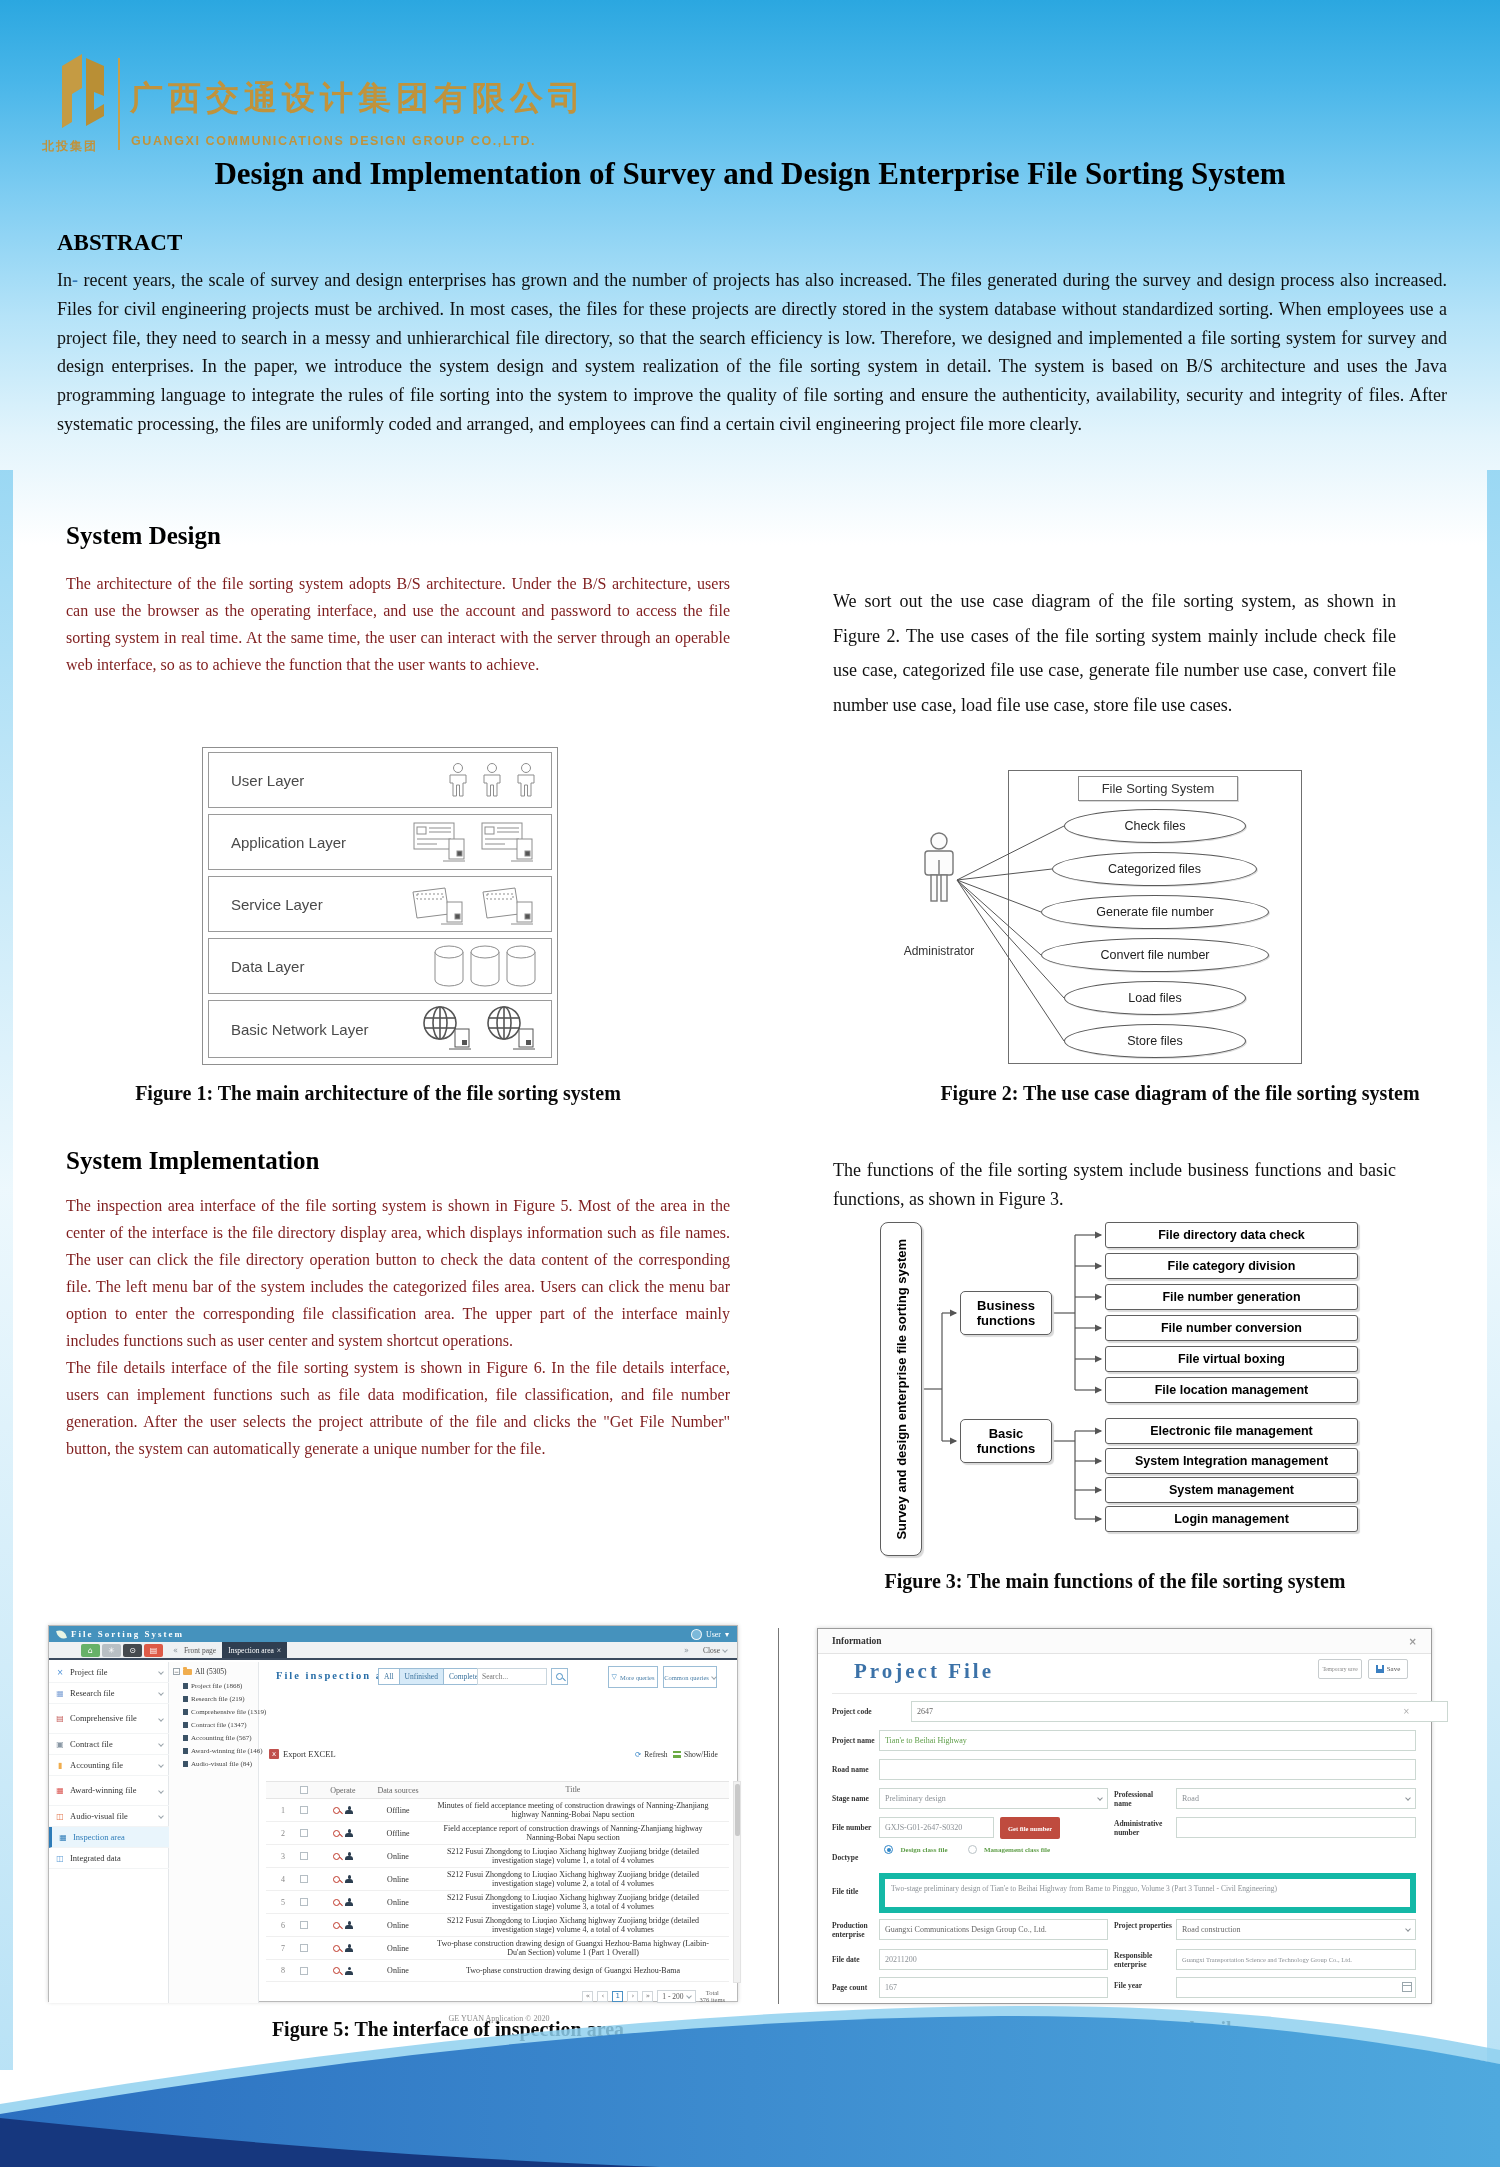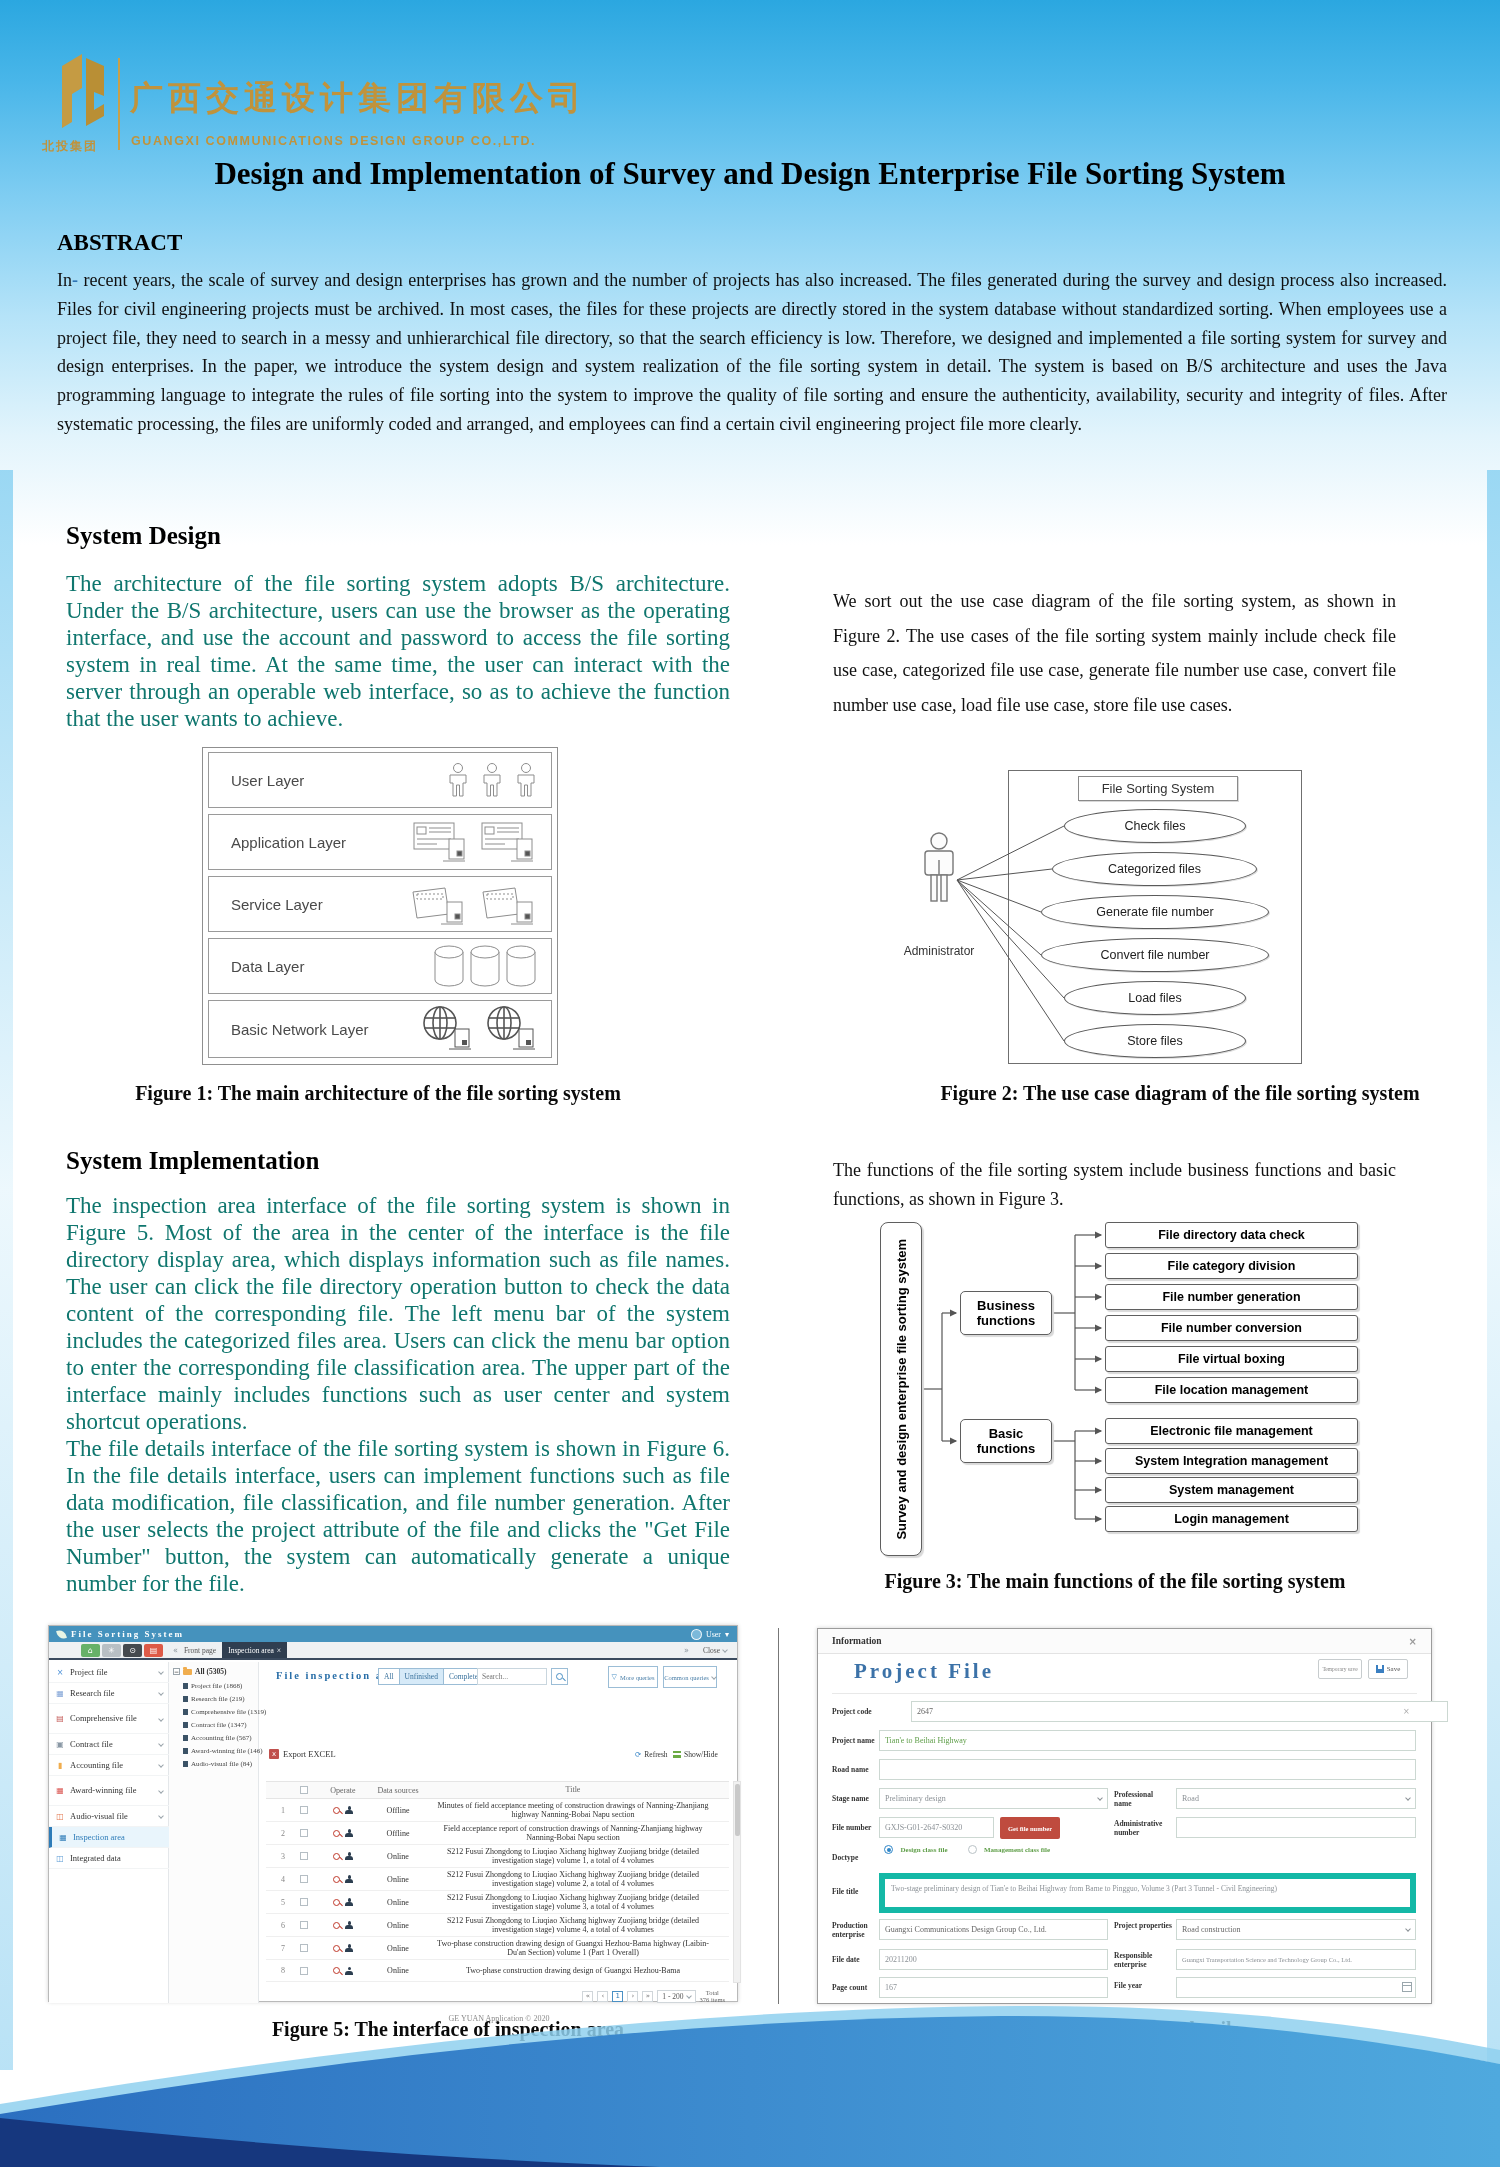--- a/index.html
+++ b/index.html
@@ -19,21 +19,21 @@
   .logo-en{left:91px;top:82px;font-size:12.5px;font-weight:bold;letter-spacing:1.6px;font-family:"Liberation Sans",sans-serif}
   .page-title{left:0;top:156px;width:1500px;text-align:center;font-size:31px;font-weight:bold;color:#000}
   
   .h-abs{left:57px;top:230px;font-size:23px;font-weight:bold;color:#000}
   .abstract{left:57px;top:266px;width:1390px;font-size:18px;line-height:28.8px;text-align:justify;color:#101010}
   .bluedash{color:#2e74b5;font-weight:bold}
   
   .h-sec{font-size:25px;font-weight:bold;color:#000}
   .col-l{left:66px;width:664px}
   .col-r{left:833px;width:563px}
-  .para{font-size:23px;line-height:27px;text-align:justify;color:#0f766e}
+  .para{font-size:16px;line-height:27px;text-align:justify;color:#7f1d1d}
   .para p{margin:0}
   .para-air{font-size:18px;line-height:34.5px;text-align:justify;color:#101010}
   .para-mid{font-size:18px;line-height:29px;text-align:justify;color:#101010}
   .fig-cap{font-size:20px;font-weight:bold;color:#0a0a0a;text-align:center}
   
   .f1-box{left:202px;top:747px;width:356px;height:318px;border:1px solid #8f8f8f;background:#fff}
   .f1-row{position:absolute;left:5px;width:344px;height:56px;border:1px solid #9a9a9a;background:#fff;display:flex;align-items:center}
   .f1-label{position:absolute;left:22px;font-family:"Liberation Sans",sans-serif;font-size:15px;color:#4a4a4a}
   .f1-icons{position:absolute;right:14px;display:flex;gap:12px;align-items:center}
   
@@ -57,21 +57,21 @@
   .f5-qbtn{width:19px;height:13px;margin-left:2px;border-radius:2px;color:#fff;font-size:8px;display:flex;align-items:center;justify-content:center;font-family:"DejaVu Sans",sans-serif}
   .f5-tab{height:16px;padding:0 6px;display:flex;align-items:center;font-size:7.5px;color:#555;gap:3px}
   .f5-tab.active{background:#2f3e50;color:#fff}
   .f5-sidebar{left:0;top:36px;width:120px;height:341px;background:#fff;border-right:1px solid #e4e7ea}
   .f5-item{position:absolute;left:0;width:120px;display:flex;align-items:center;padding:0 6px;gap:5px;font-size:8.5px;color:#333;border-bottom:1px solid #f2f4f5}
   .f5-item .lbl{flex:1;line-height:9px}
   .f5-ic{font-family:"DejaVu Sans",sans-serif;font-size:8px;width:10px;text-align:center}
   .f5-item.active{background:#e9f5fc;color:#2e7cb8;border-left:3px solid #2e7cb8}
   .chev{width:4px;height:4px;border-right:1px solid #9aa4ab;border-bottom:1px solid #9aa4ab;transform:rotate(45deg);flex:none}
   .f5-tree{left:120px;top:36px;width:90px;height:341px;background:#fcfcfc;border-right:1px solid #e4e7ea;font-size:7px;color:#333}
-  .f5-troot{position:absolute;left:4px;top:5px;display:flex;align-items:center;gap:3px;font-size:7.5px;font-weight:bold}
+  .f5-troot{position:absolute;left:4px;top:5px;display:flex;align-items:center;gap:3px;font-size:7.5px;font-weight:normal}
   .f5-texp{width:7px;height:7px;border:1px solid #9aa4ab;font-size:6px;line-height:5px;text-align:center;color:#555;background:#fff;font-family:"DejaVu Sans",sans-serif}
   .folder{width:9px;height:6px;background:#f0ad4e;border-radius:1px;position:relative}
   .folder::before{content:"";position:absolute;top:-2px;left:0;width:4px;height:2px;background:#f0ad4e;border-radius:1px 1px 0 0}
   .f5-tchild{position:absolute;left:14px;display:flex;align-items:center;gap:3px;color:#444;white-space:nowrap}
   .docic{width:5px;height:6px;background:#3b5266;flex:none}
   .f5-main{left:210px;top:36px;width:480px;height:341px}
   .f5-ptitle{position:absolute;left:17px;top:8px;font-size:10.5px;font-weight:bold;letter-spacing:2px;color:#2a6fa8}
   .f5-filters{position:absolute;left:120px;top:6px;display:flex}
   .f5-filter{height:17px;padding:0 5px;border:1px solid #9bbdd6;display:flex;align-items:center;font-size:7.5px;color:#39719c;margin-left:-1px;background:#fff}
   .f5-filter.sel{background:#d6eaf8}

